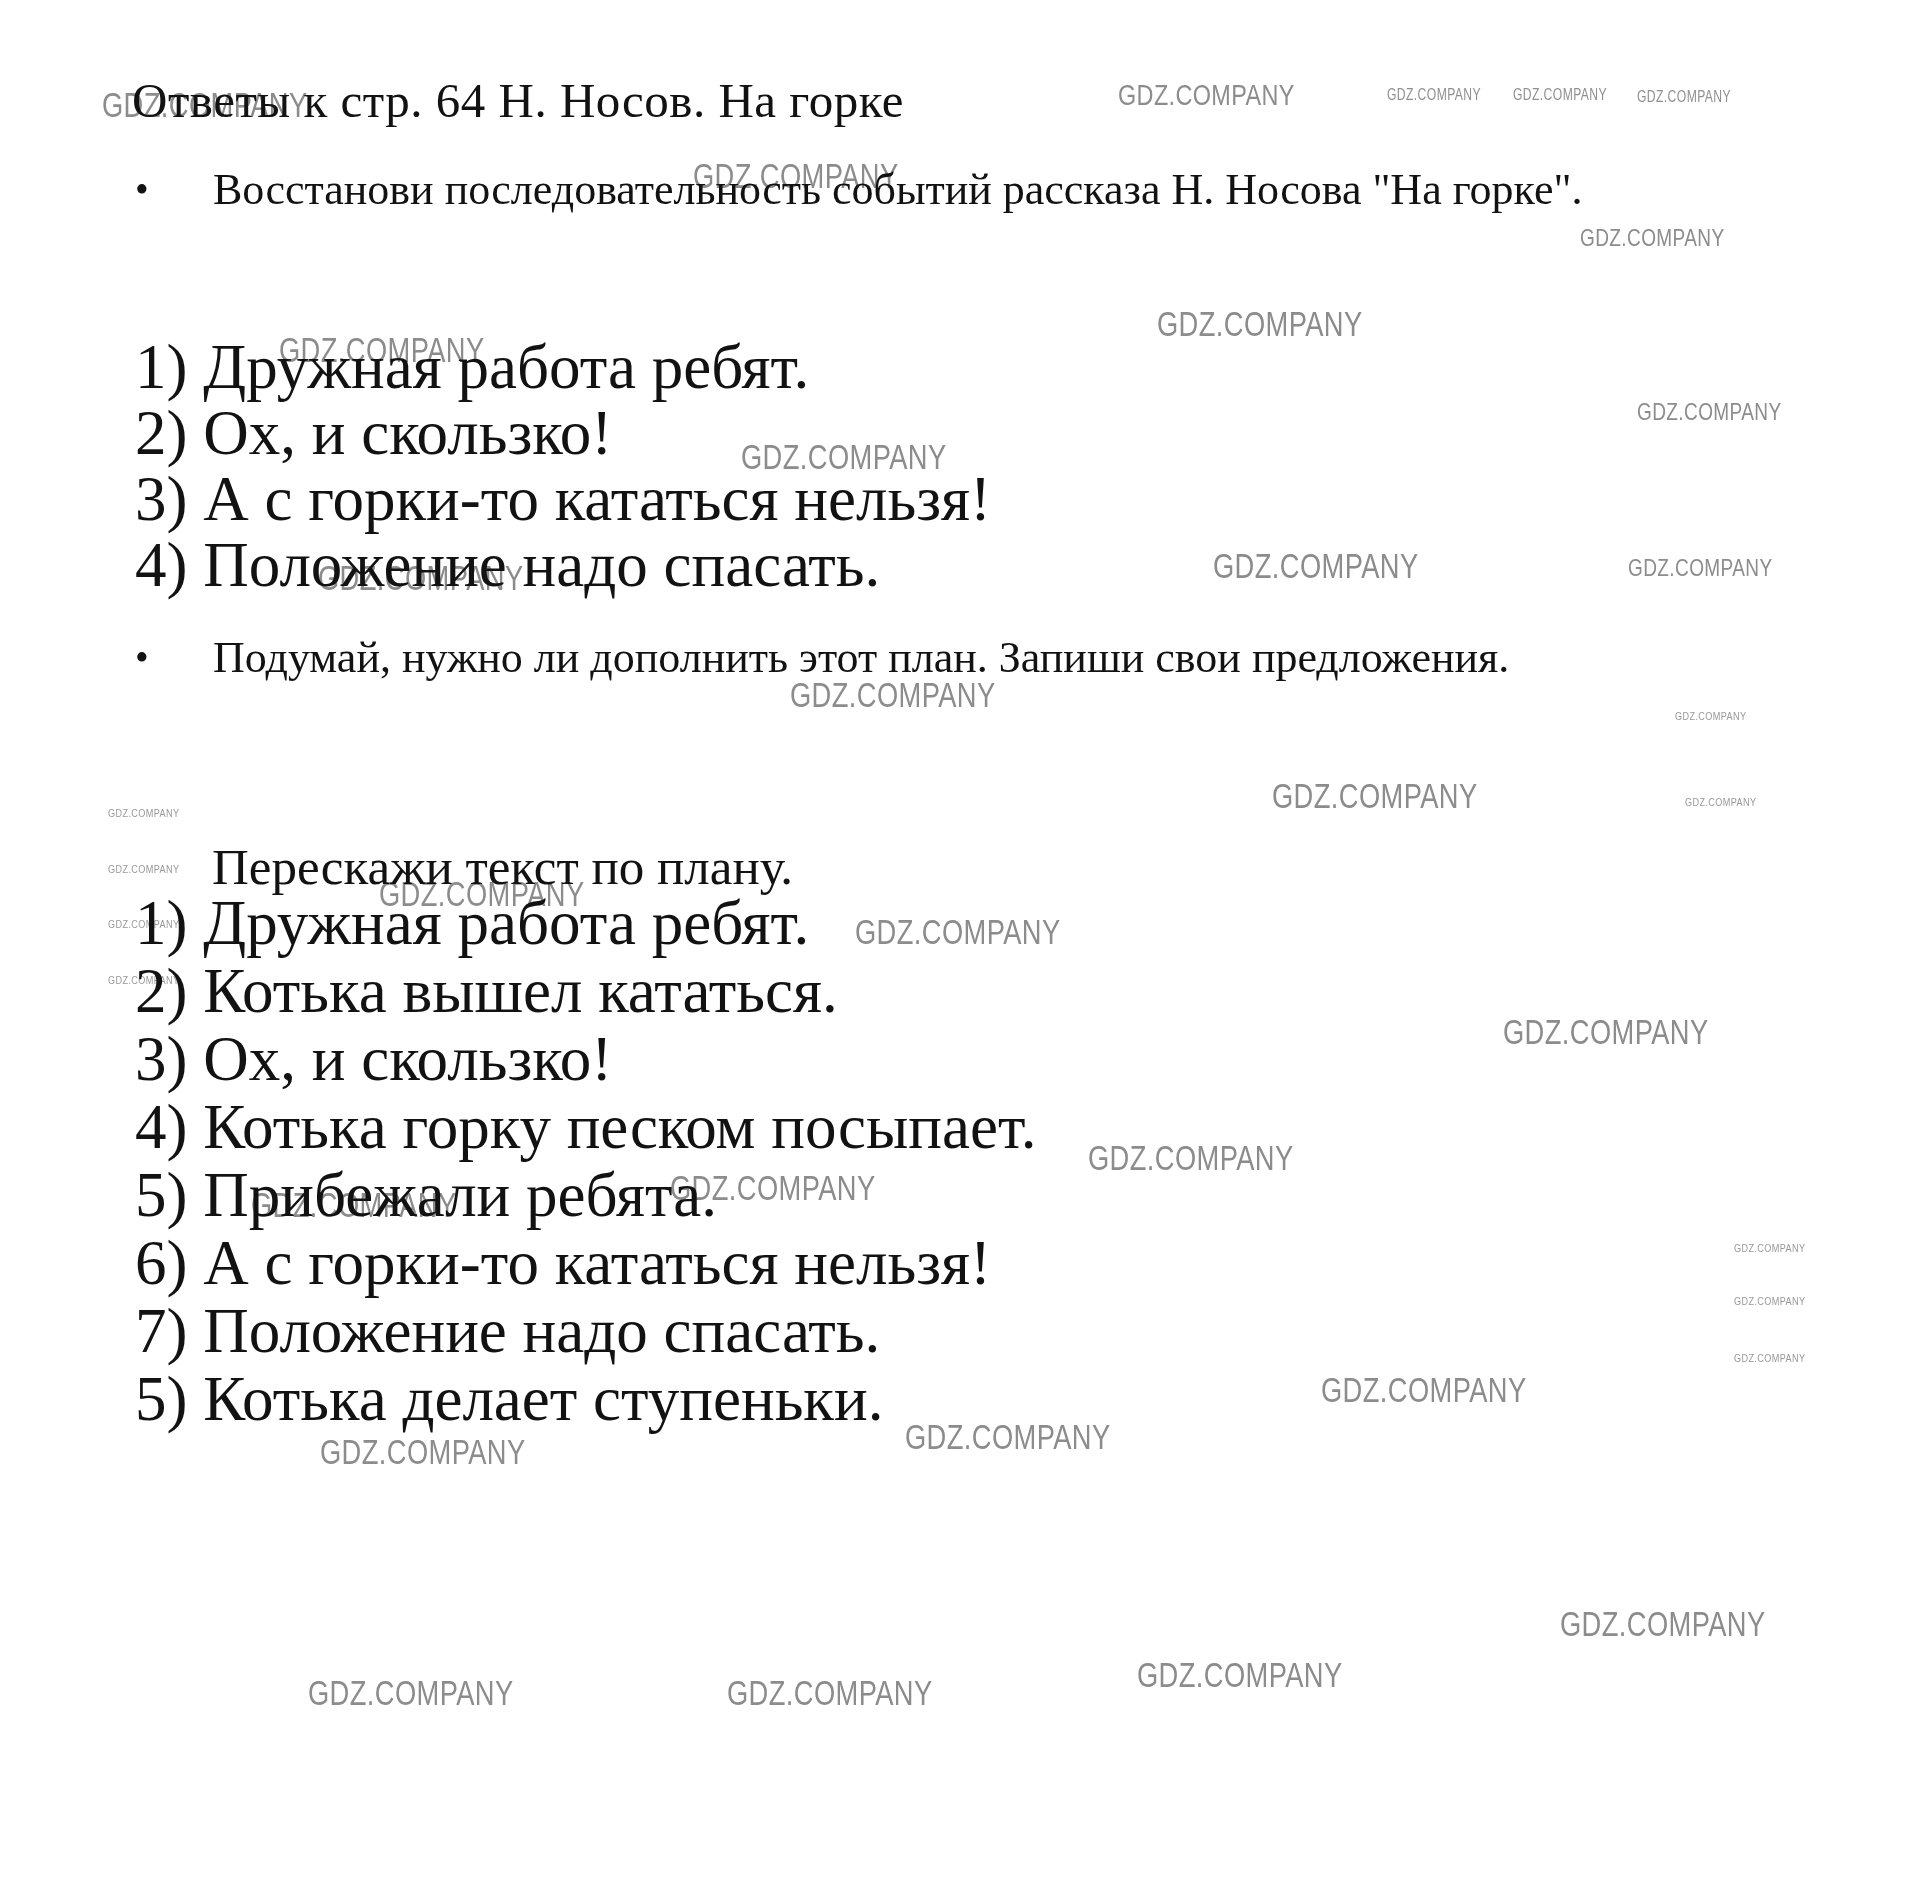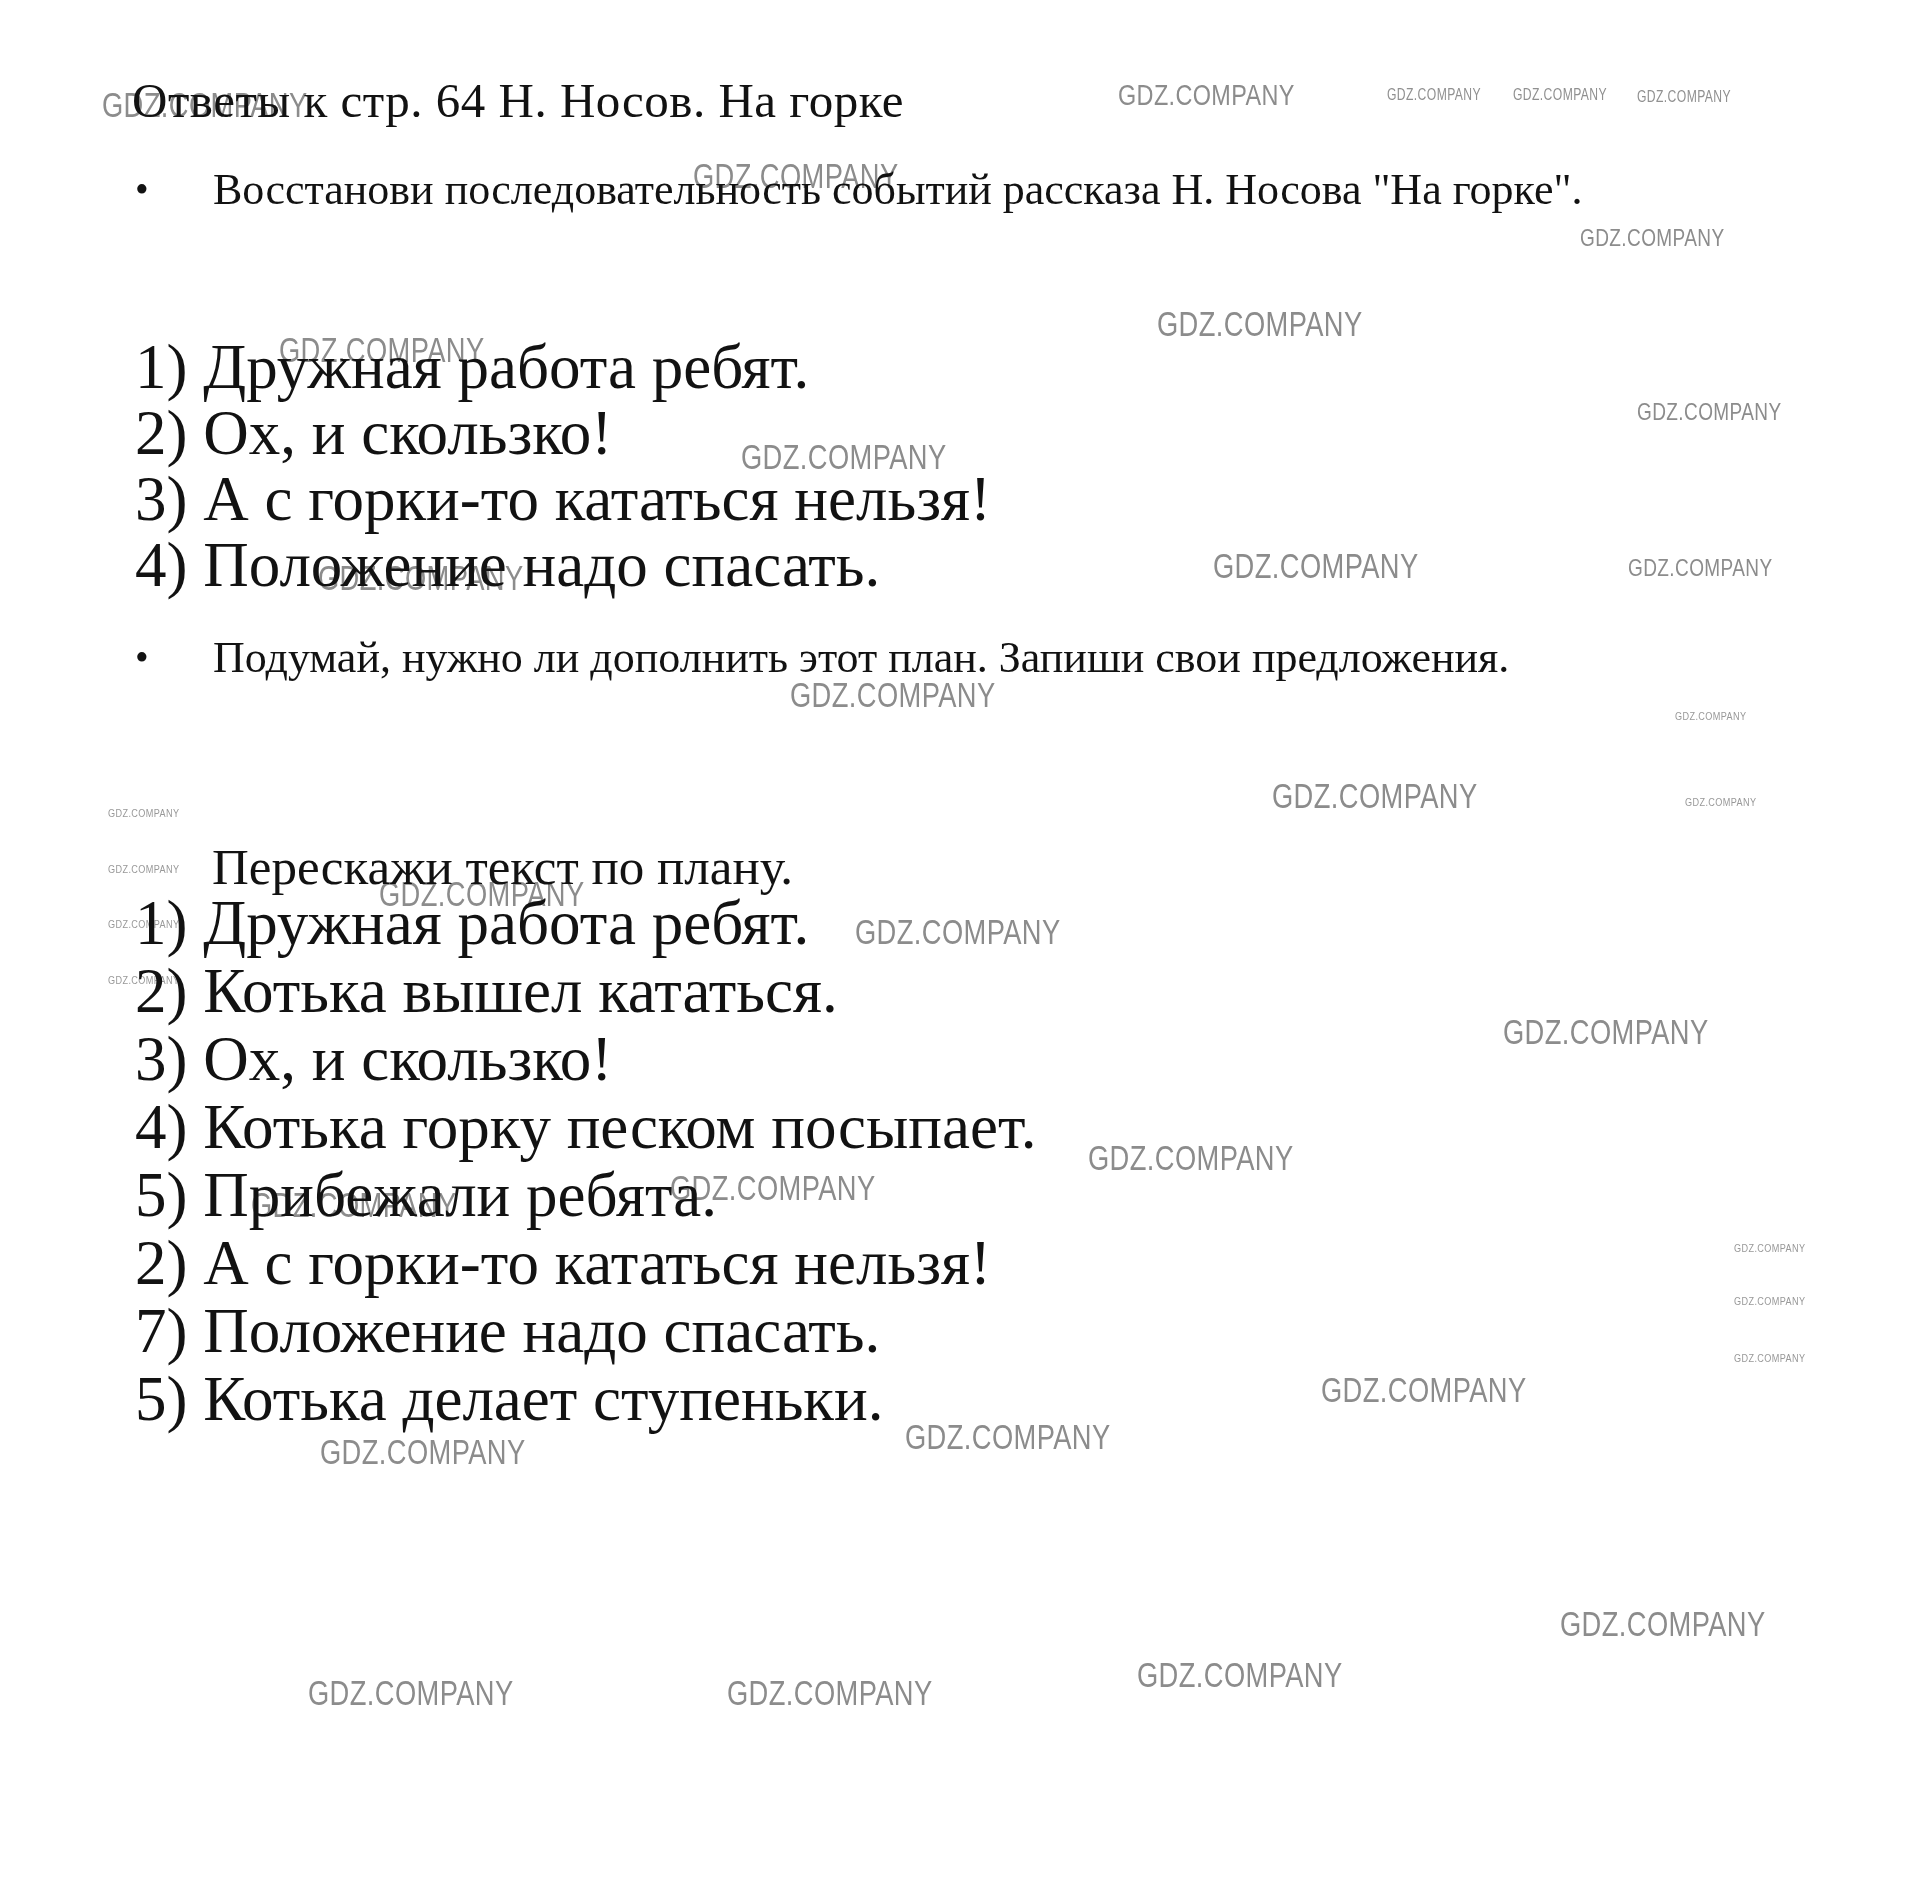--- a/index.html
+++ b/index.html
@@ -110,21 +110,21 @@
   </div>
 
   <p class="abs retell">Перескажи текст по плану.</p>
 
   <div class="abs plan" id="plan-full">
     <p>1) Дружная работа ребят.</p>
     <p>2) Котька вышел кататься.</p>
     <p>3) Ох, и скользко!</p>
     <p>4) Котька горку песком посыпает.</p>
     <p>5) Прибежали ребята.</p>
-    <p>2) А с горки-то кататься нельзя!</p>
+    <p>6) А с горки-то кататься нельзя!</p>
     <p>7) Положение надо спасать.</p>
     <p>5) Котька делает ступеньки.</p>
   </div>
 
   <span class="wm lg" style="left:102px;top:85px">GDZ.COMPANY</span>
   <span class="wm ml" style="left:1118px;top:78px">GDZ.COMPANY</span>
   <span class="wm sm" style="left:1387px;top:86px">GDZ.COMPANY</span>
   <span class="wm sm" style="left:1513px;top:86px">GDZ.COMPANY</span>
   <span class="wm sm" style="left:1637px;top:88px">GDZ.COMPANY</span>
   <span class="wm lg" style="left:693px;top:156px">GDZ.COMPANY</span>

